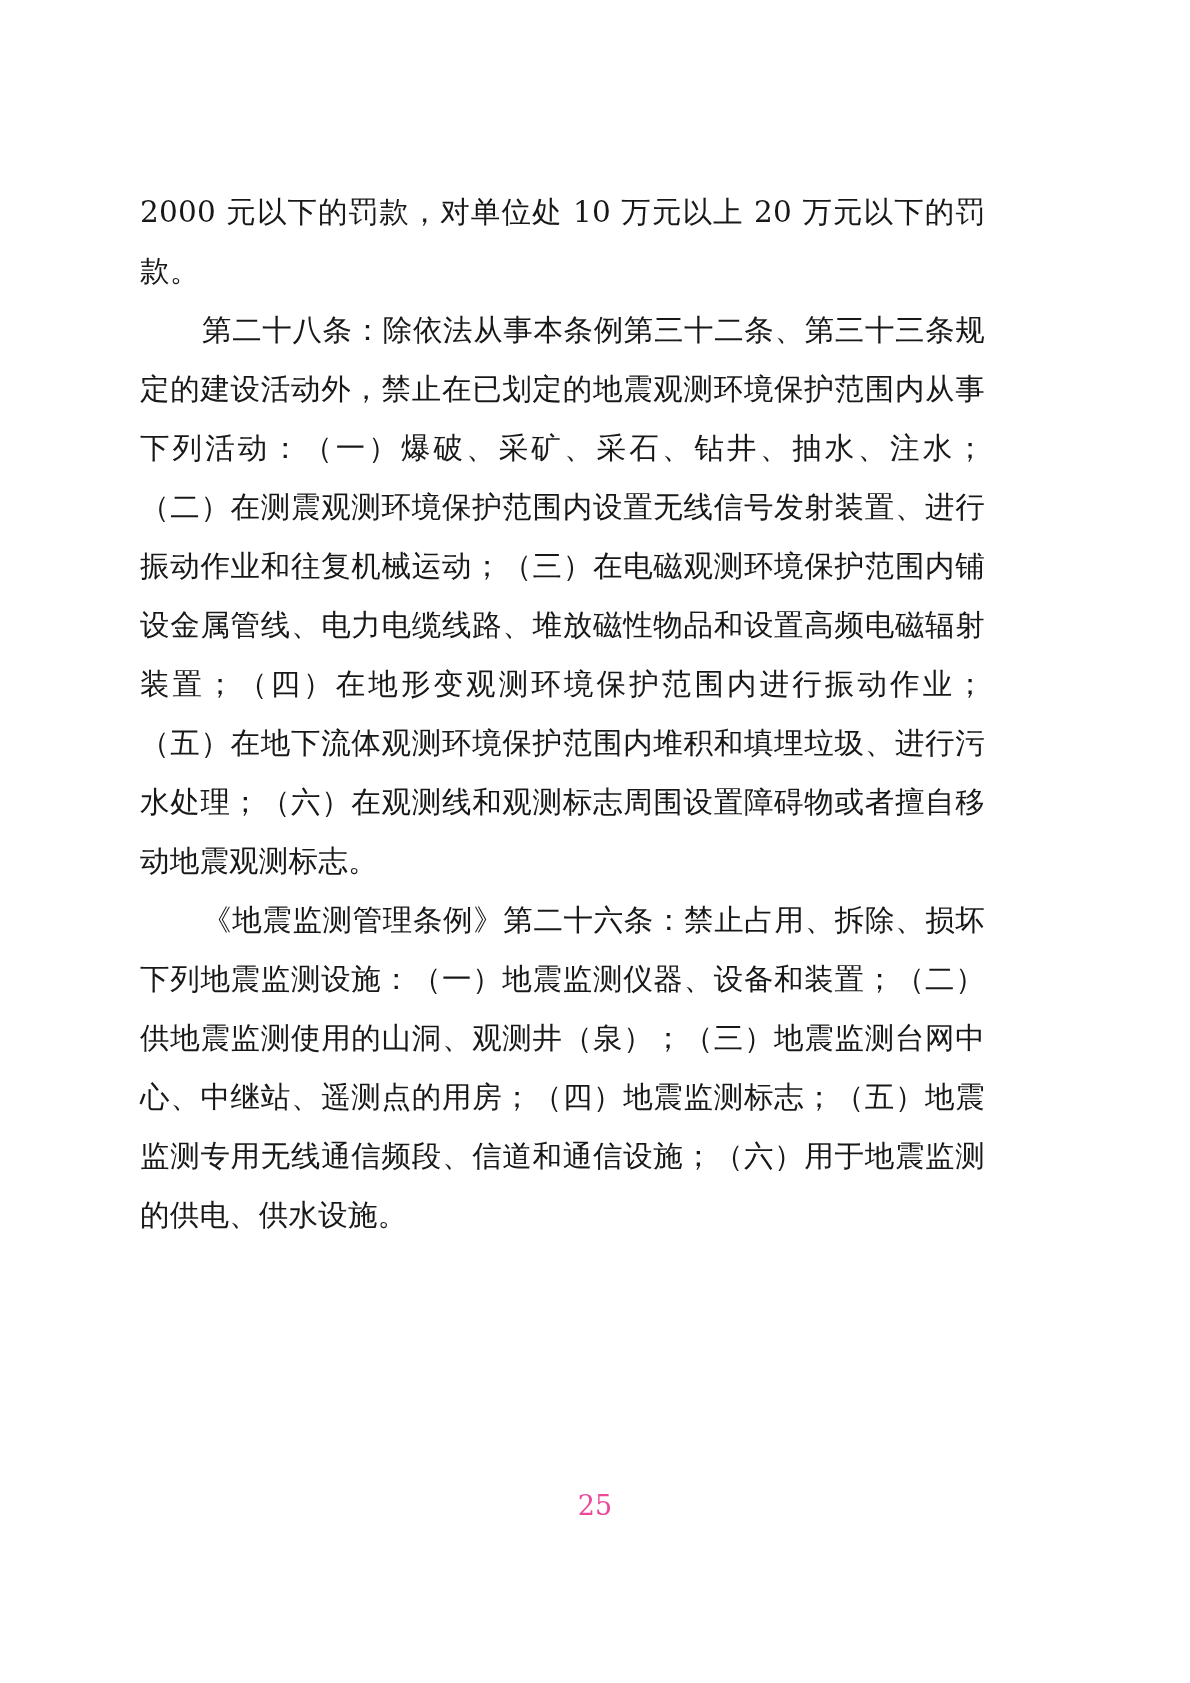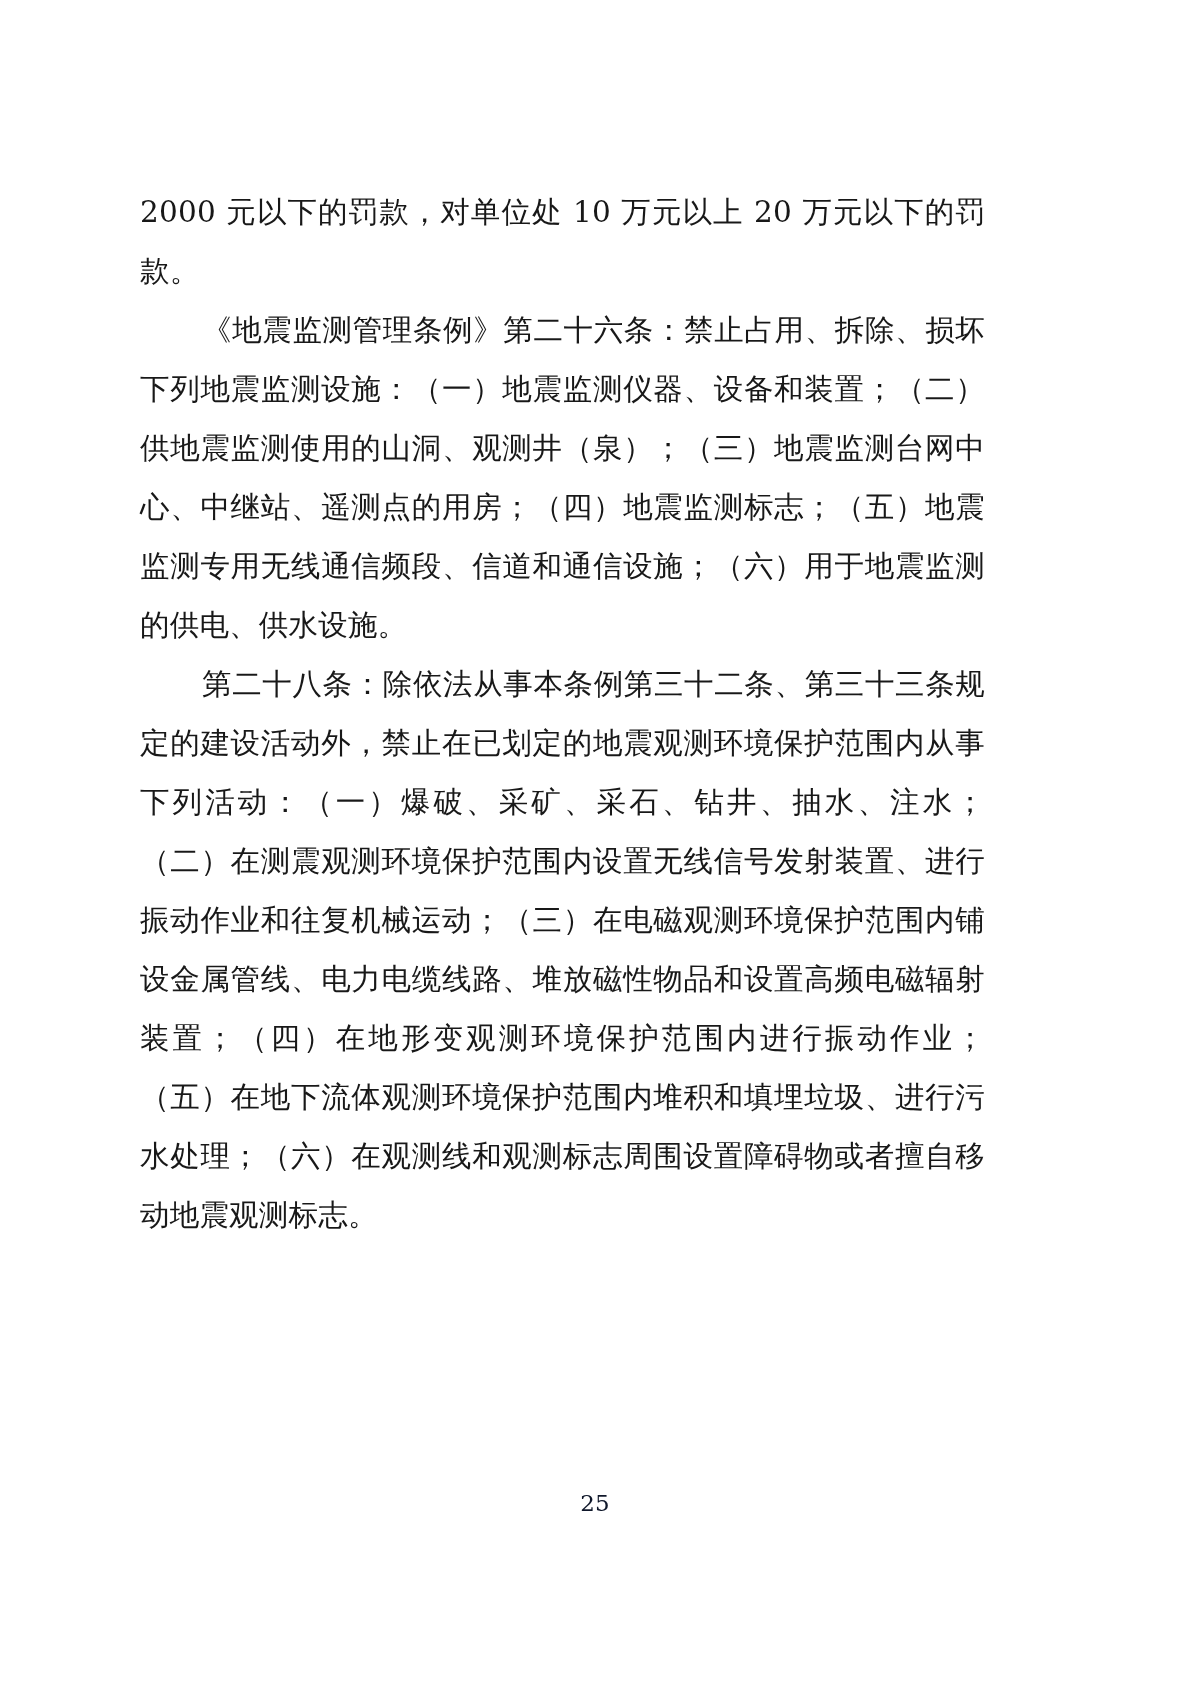--- a/index.html
+++ b/index.html
@@ -36,28 +36,28 @@
   }
   p.indent {
     text-indent: 62px;
   }
   .pagenum {
     position: absolute;
     left: 0;
     right: 0;
     top: 1482px;
     text-align: center;
-    font-size: 23px;
+    font-size: 27px;
     font-family: "DejaVu Serif", "Liberation Serif", serif;
-    color: #0f172a;
+    color: #ec4899;
   }
 </style>
 </head>
 <body>
 
 <div class="page">
   <div class="content">
     <p class="para">2000 元以下的罚款，对单位处 10 万元以上 20 万元以下的罚款。</p>
+    <p class="para indent">第二十八条：除依法从事本条例第三十二条、第三十三条规定的建设活动外，禁止在已划定的地震观测环境保护范围内从事下列活动：（一）爆破、采矿、采石、钻井、抽水、注水；（二）在测震观测环境保护范围内设置无线信号发射装置、进行振动作业和往复机械运动；（三）在电磁观测环境保护范围内铺设金属管线、电力电缆线路、堆放磁性物品和设置高频电磁辐射装置；（四）在地形变观测环境保护范围内进行振动作业；（五）在地下流体观测环境保护范围内堆积和填埋垃圾、进行污水处理；（六）在观测线和观测标志周围设置障碍物或者擅自移动地震观测标志。</p>
     <p class="para indent">《地震监测管理条例》第二十六条：禁止占用、拆除、损坏下列地震监测设施：（一）地震监测仪器、设备和装置；（二）供地震监测使用的山洞、观测井（泉）；（三）地震监测台网中心、中继站、遥测点的用房；（四）地震监测标志；（五）地震监测专用无线通信频段、信道和通信设施；（六）用于地震监测的供电、供水设施。</p>
-    <p class="para indent">第二十八条：除依法从事本条例第三十二条、第三十三条规定的建设活动外，禁止在已划定的地震观测环境保护范围内从事下列活动：（一）爆破、采矿、采石、钻井、抽水、注水；（二）在测震观测环境保护范围内设置无线信号发射装置、进行振动作业和往复机械运动；（三）在电磁观测环境保护范围内铺设金属管线、电力电缆线路、堆放磁性物品和设置高频电磁辐射装置；（四）在地形变观测环境保护范围内进行振动作业；（五）在地下流体观测环境保护范围内堆积和填埋垃圾、进行污水处理；（六）在观测线和观测标志周围设置障碍物或者擅自移动地震观测标志。</p>
   </div>
   <div class="pagenum">25</div>
 </div>
 
 </body></html>

